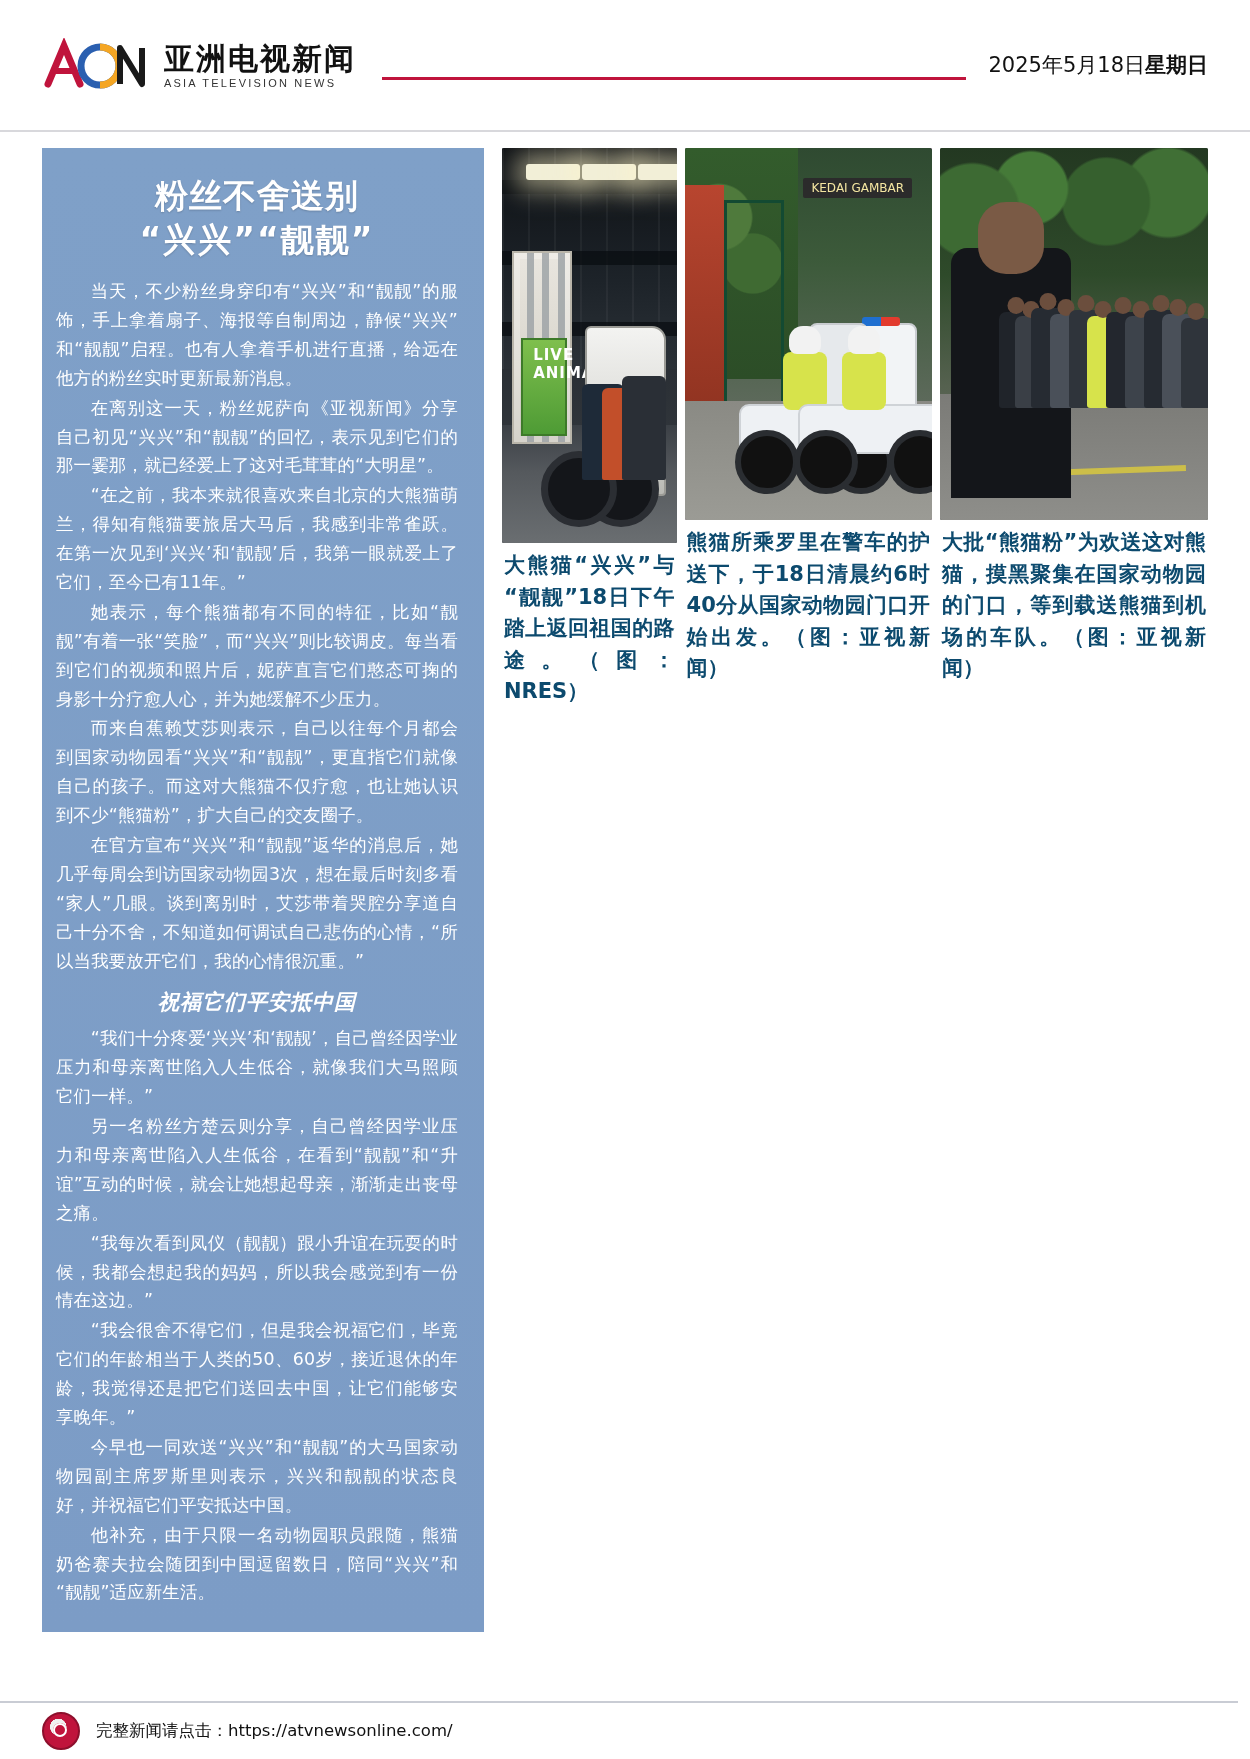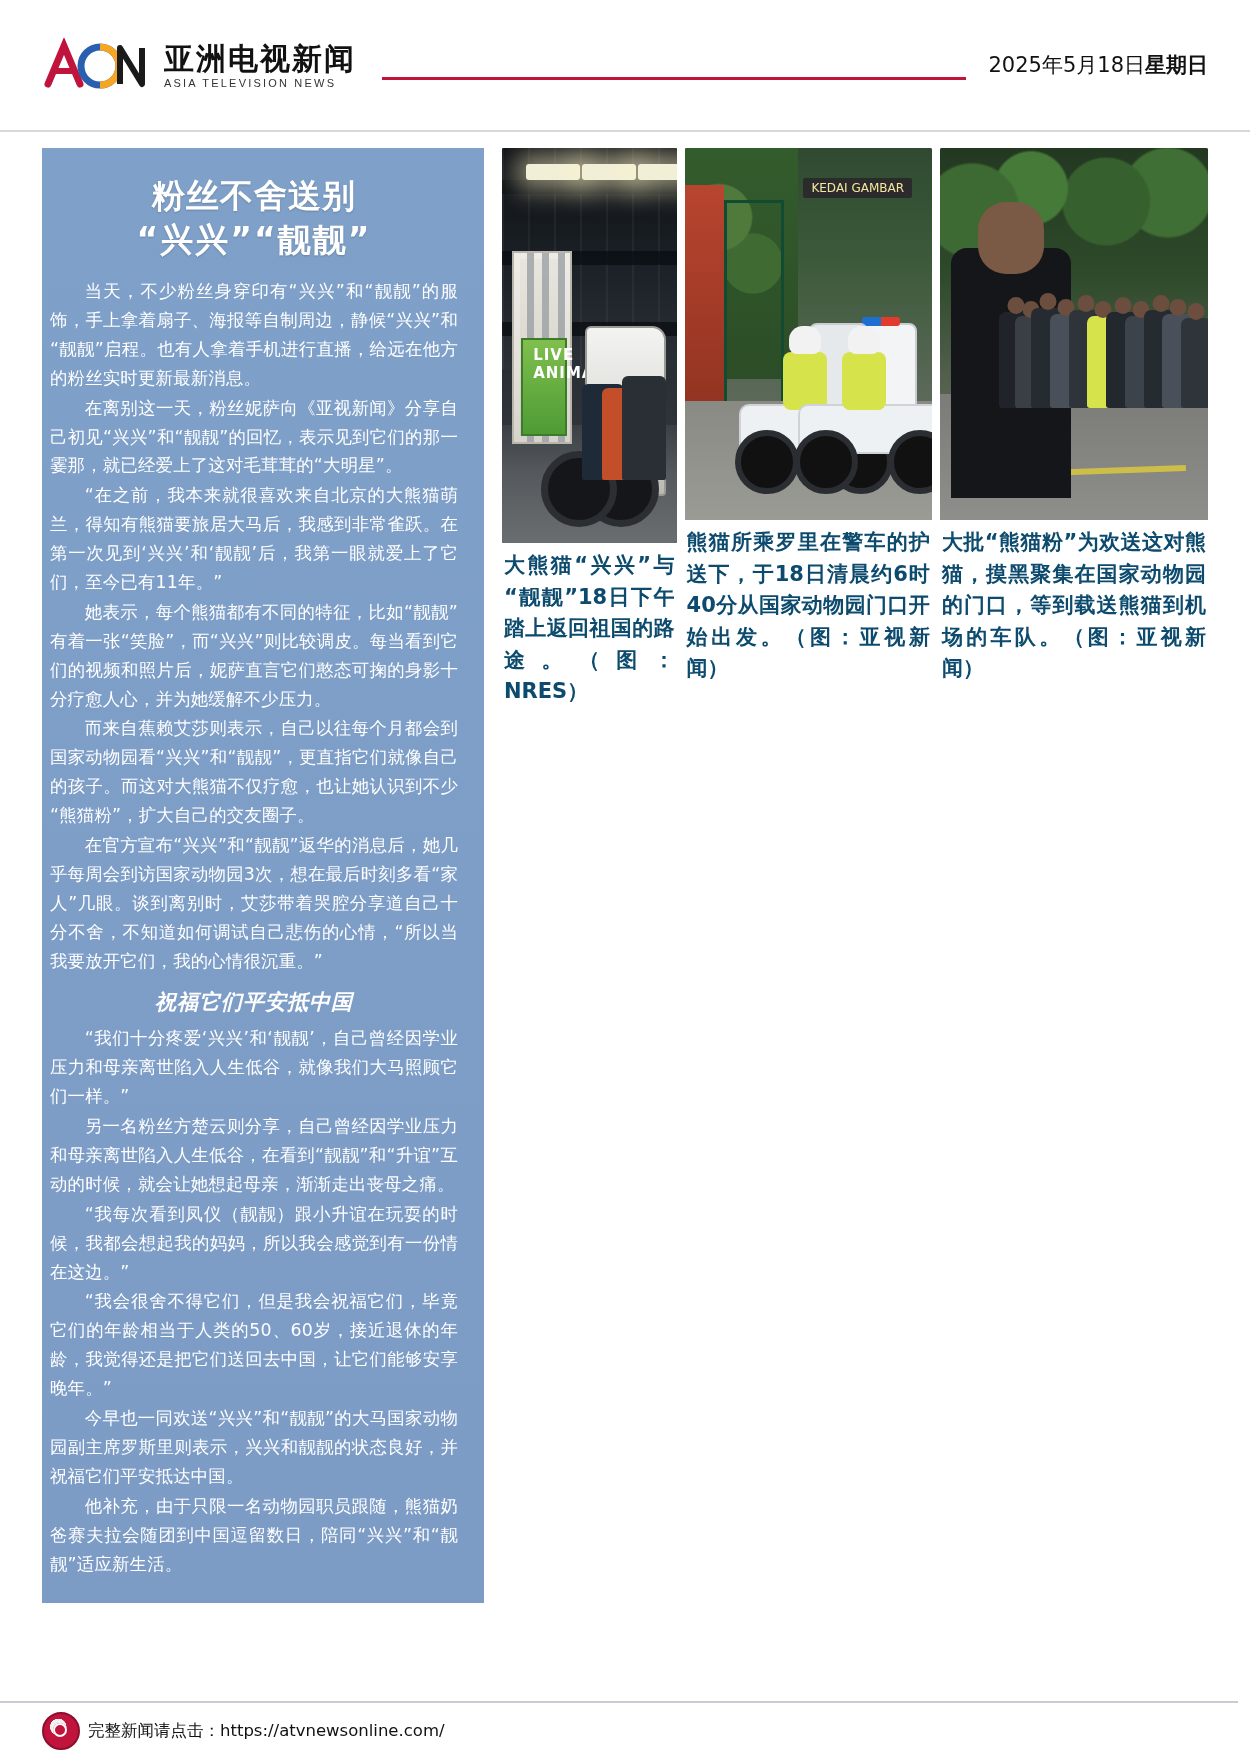--- a/index.html
+++ b/index.html
@@ -85,21 +85,21 @@
     display: flex;
     padding: 16px 42px 0 42px;
     box-sizing: border-box;
     gap: 18px;
   }
   .col-left {
     width: 442px;
     flex: 0 0 442px;
     background: #7d9ec7;
     background: linear-gradient(180deg, #7fa0c8 0%, #7c9cc6 100%);
-    padding: 26px 26px 24px 8px;
+    padding: 26px 26px 24px 14px;
     box-sizing: border-box;
   }
   .col-right {
     flex: 1 1 auto;
     display: flex;
     flex-direction: row;
     gap: 8px;
   }
 
   
@@ -215,21 +215,21 @@
 
   
   .page-footer {
     position: absolute;
     left: 0; right: 12px; bottom: 0;
     height: 58px;
     padding: 0 42px;
     box-sizing: border-box;
     display: flex;
     align-items: center;
-    gap: 8px;
+    gap: 16px;
     border-top: 2px solid #c9ccd4;
   }
   .footer-badge {
     width: 34px; height: 34px; flex:0 0 34px;
     border-radius: 50%;
     background: radial-gradient(circle at 42% 38%, #f0f0f0 0 28%, #c0143c 29% 100%);
     position: relative;
     border: 2px solid #8d0f2c;
   }
   .footer-badge::after {

